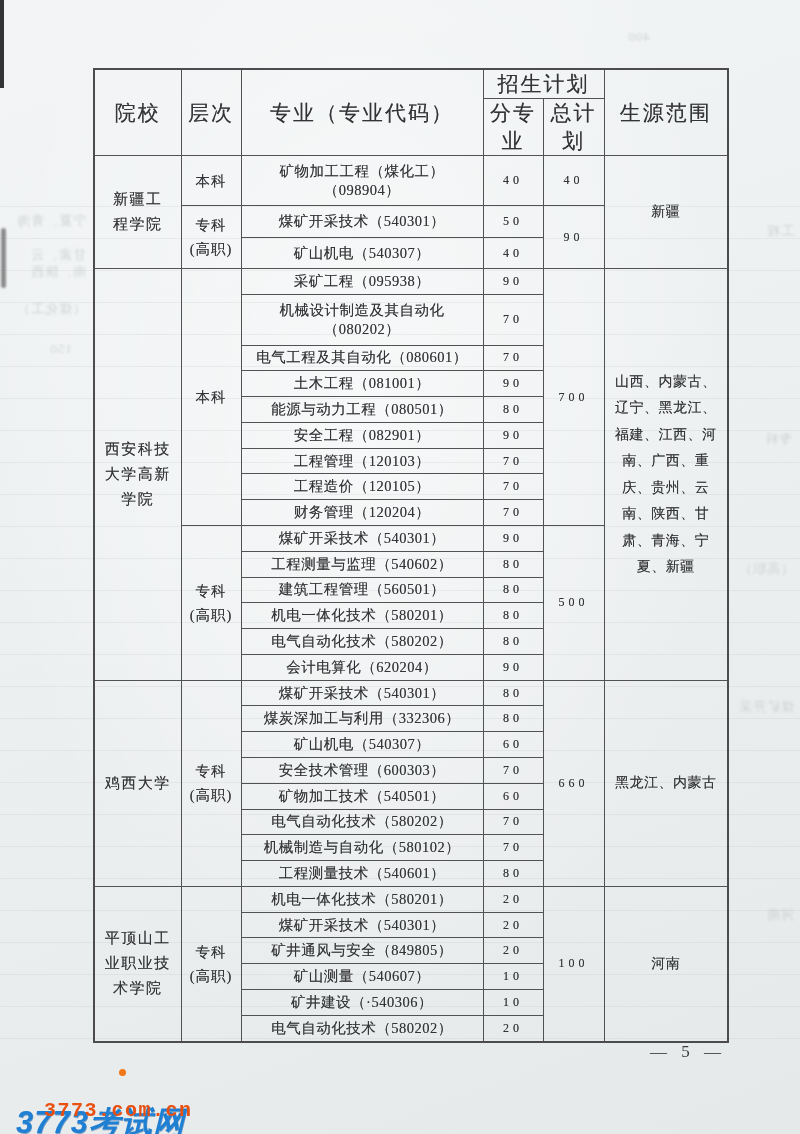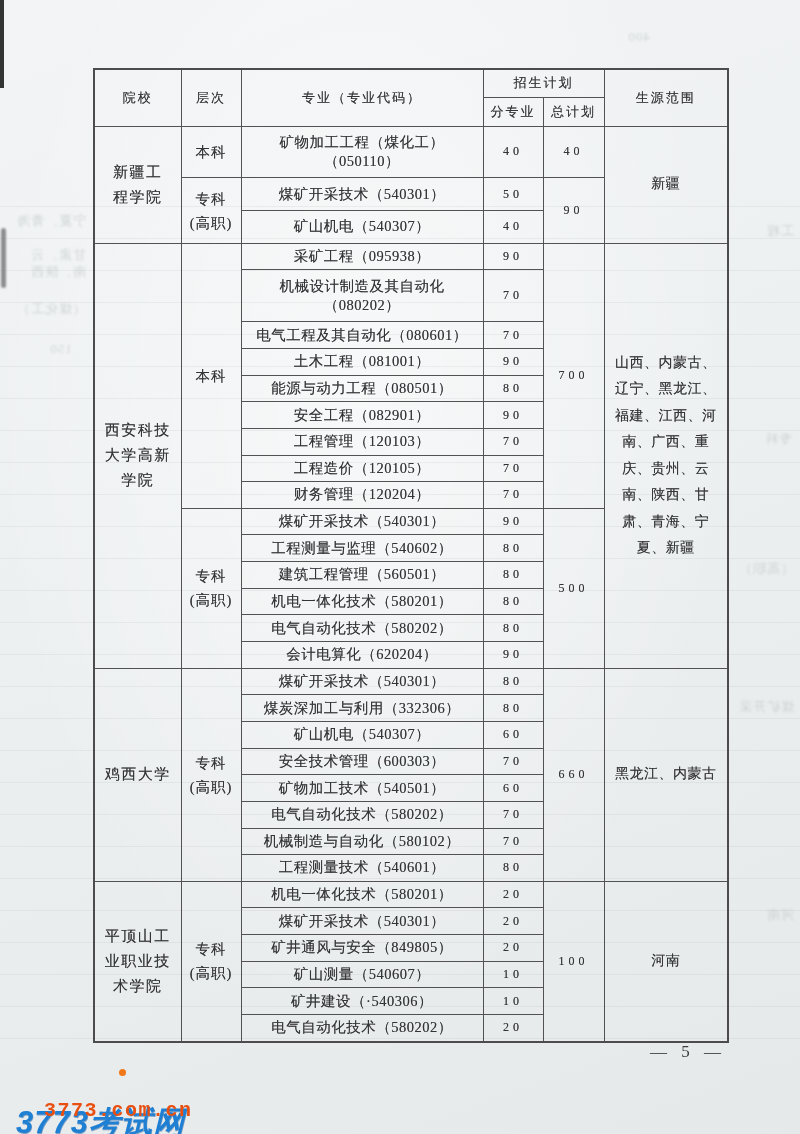--- a/index.html
+++ b/index.html
@@ -27,21 +27,21 @@
     position:absolute;left:93px;top:68px;width:634px;height:975px;
     border-collapse:collapse;table-layout:fixed;
     color:#333437;border:2px solid #4c4c4e;
     text-shadow:0 0 0.5px rgba(45,45,48,0.55);
   }
   table.doc td, table.doc th{
     border:1px solid #525254;vertical-align:middle;text-align:center;
     padding:0 4px;font-weight:normal;overflow:hidden;
   }
   tr.h1{height:28px;} tr.h2{height:29px;}
-  th{font-size:13px;letter-spacing:2px;}
+  th{font-size:21px;letter-spacing:2px;}
   td.m{text-align:left;padding:0 3px 0 9px;font-size:14.5px;letter-spacing:0.5px;}
   td.n,td.t{font-size:12px;letter-spacing:4px;padding-left:7px;font-family:Liberation Serif, serif;}
   td.c{font-size:15px;line-height:25px;white-space:pre-line;letter-spacing:1.5px;}
   td.l{font-size:14.5px;white-space:pre-line;line-height:24px;letter-spacing:1px;}
   td.s{text-align:left;font-size:14px;line-height:26.5px;padding:0 5px 0 7px;letter-spacing:0.5px;margin-left:44px;}
   
   .pageno{position:absolute;left:650px;top:1042px;font-size:17px;color:#3c3c3e;
     letter-spacing:5px;white-space:nowrap;}
   .wm-name{position:absolute;left:16px;top:1066px;font-size:31px;font-weight:bold;font-style:italic;
     color:#1f7fd3;letter-spacing:1px;font-family:"Liberation Sans","DejaVu Sans",sans-serif;
@@ -90,21 +90,21 @@
     </tr>
     <tr class="h2">
       <th>分专业</th>
       <th>总计划</th>
     </tr>
 
     <tr>
       <td class="c" rowspan="3">新疆工
 程学院</td>
       <td class="l">本科</td>
-      <td class="m">矿物加工工程（煤化工）（050110）</td>
+      <td class="m">矿物加工工程（煤化工）（098904）</td>
       <td class="n">40</td>
       <td class="t">40</td>
       <td class="s" rowspan="3">新疆</td>
     </tr>
     <tr>
       <td class="l" rowspan="2">专科
 (高职)</td>
       <td class="m">煤矿开采技术（540301）</td>
       <td class="n">50</td>
       <td class="t" rowspan="2">90</td>

